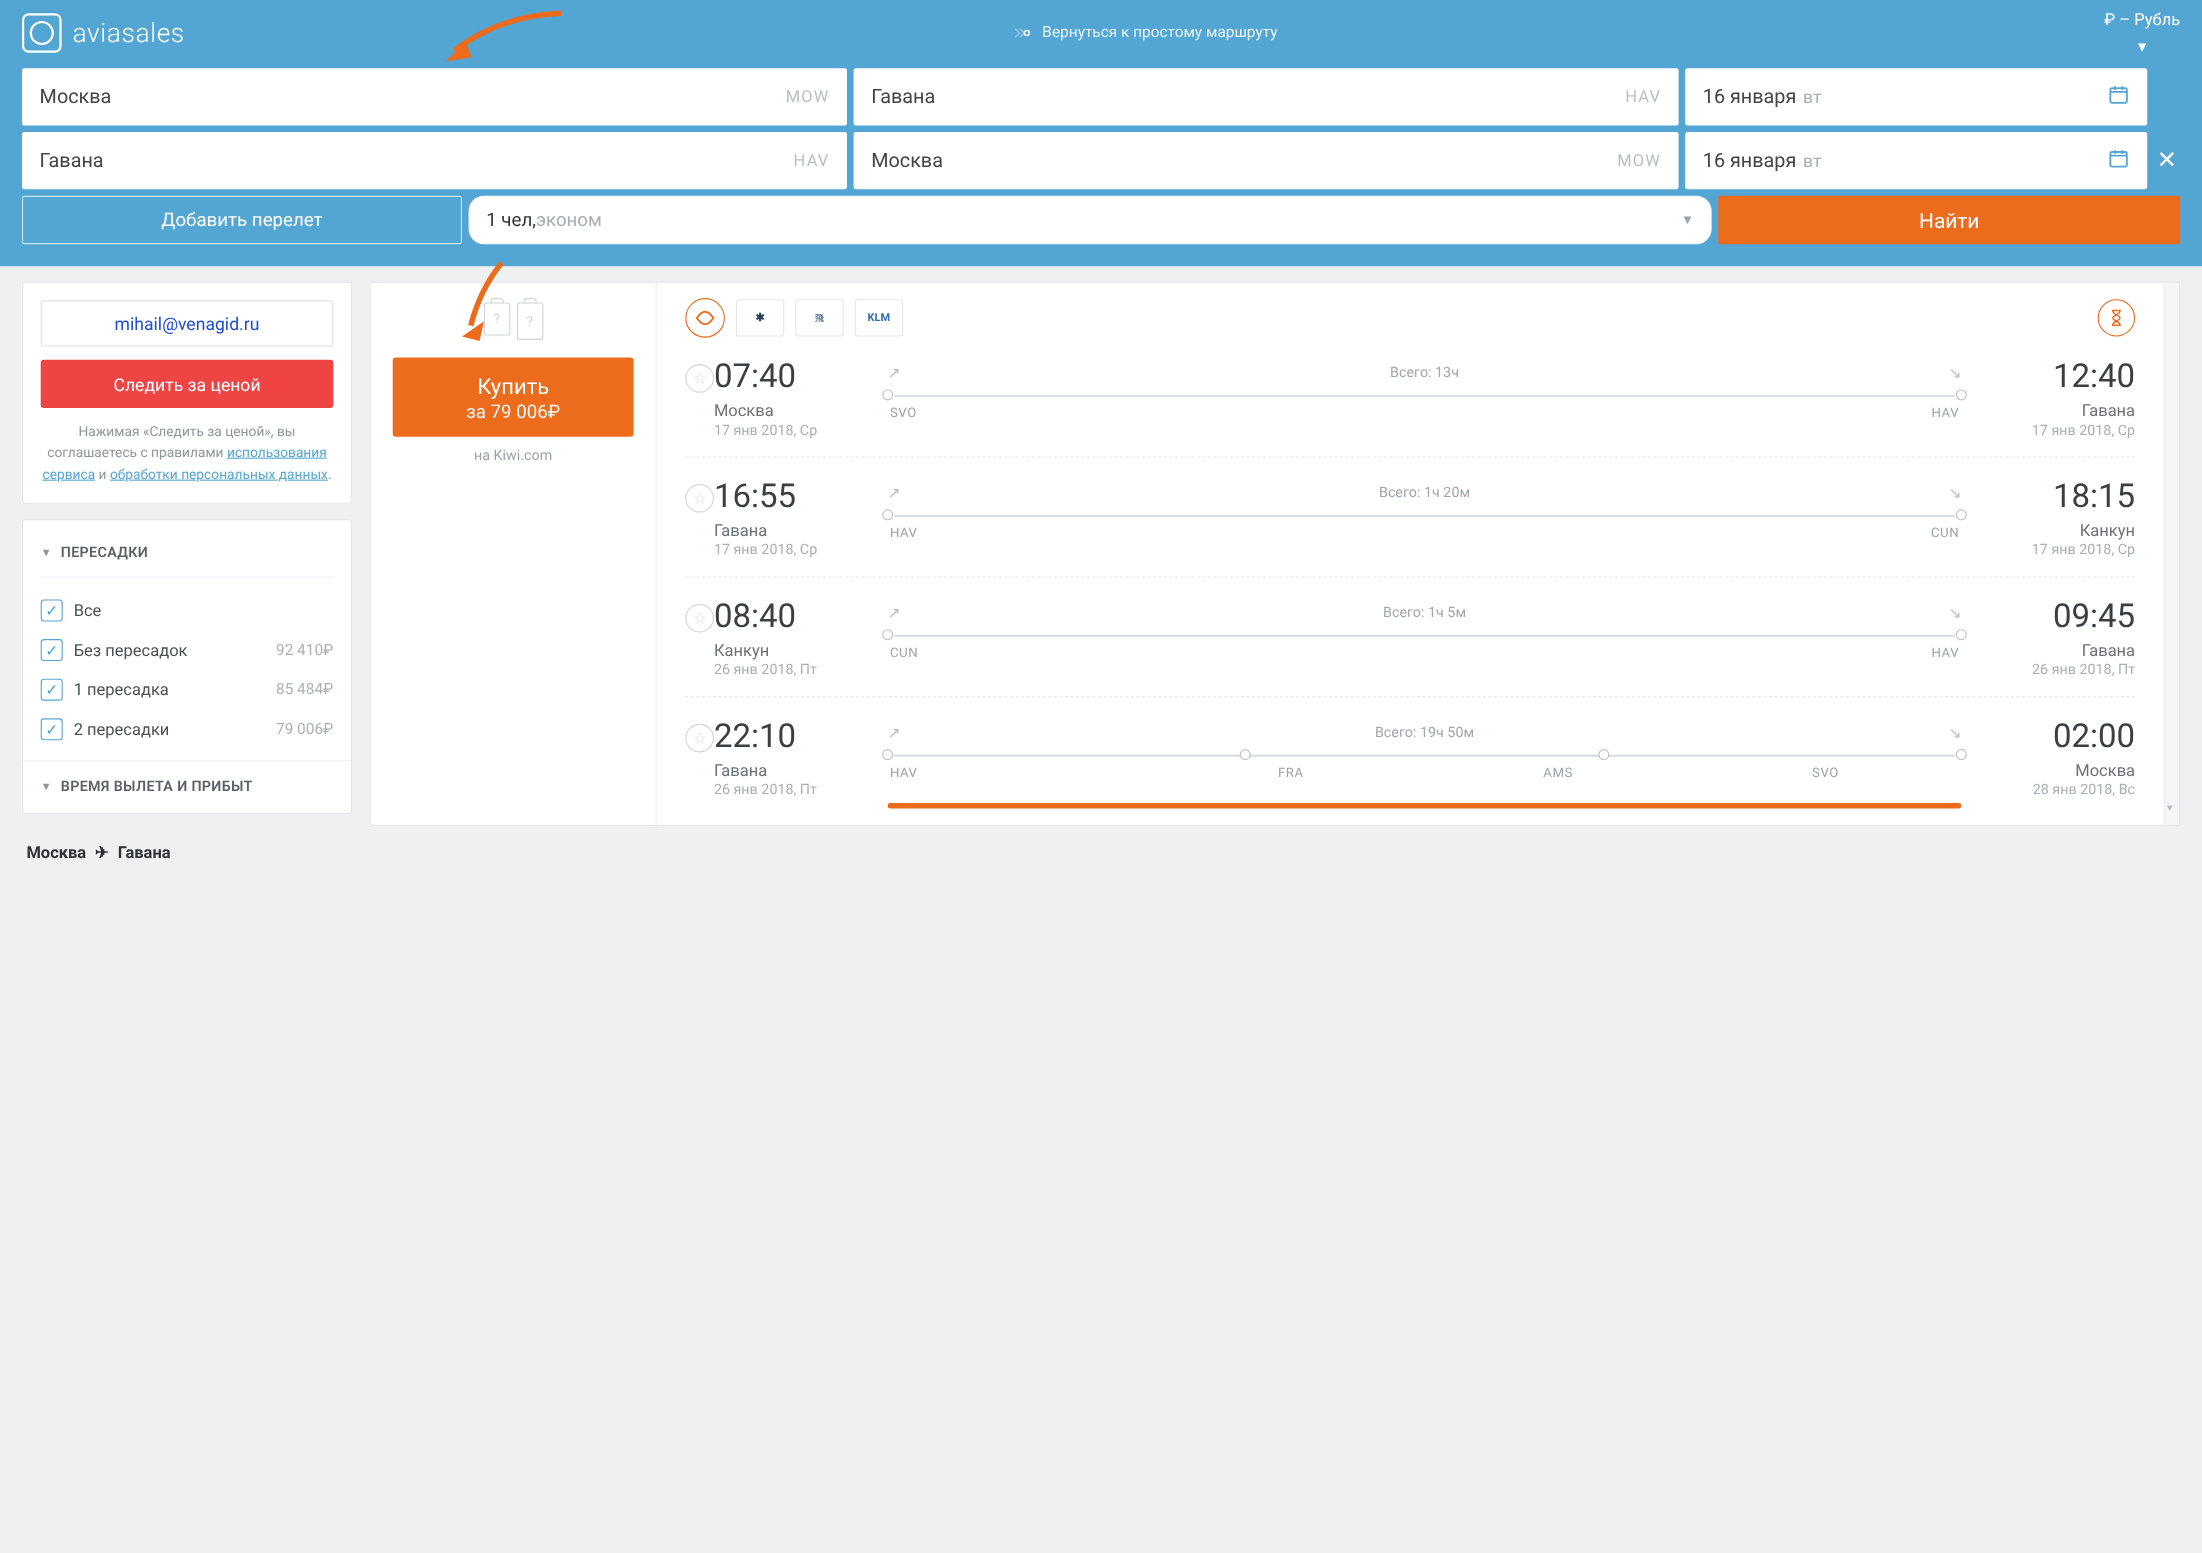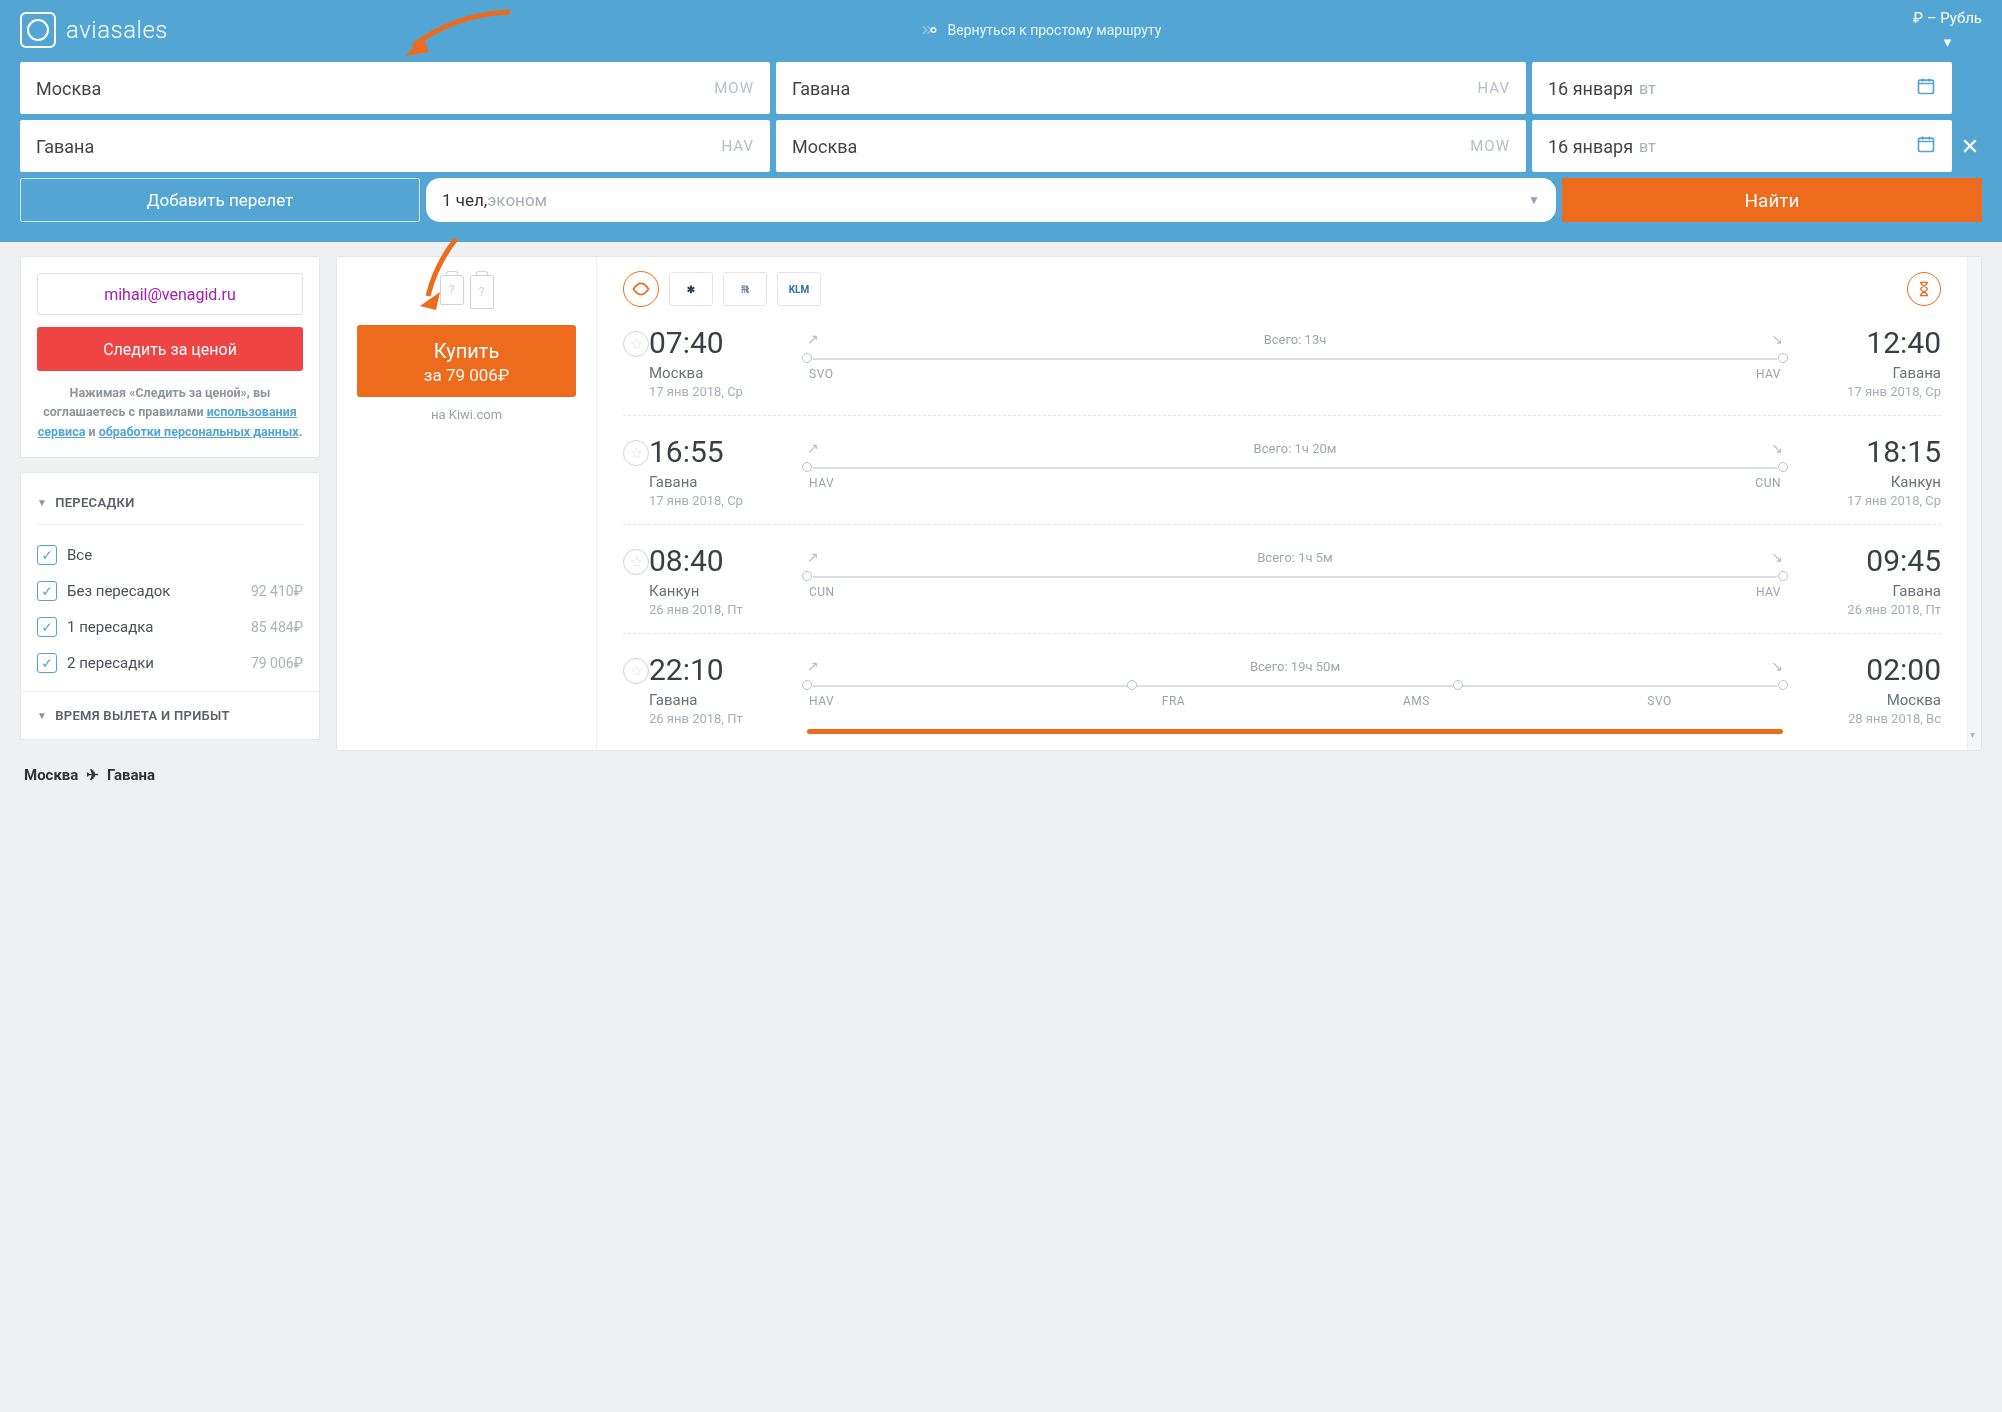--- a/index.html
+++ b/index.html
@@ -34,23 +34,23 @@
   
   .arrow { position:absolute; pointer-events:none; }
   .arrow svg { display:block; }
 
   
   .content { display:flex; gap:16px; padding:14px 20px; align-items:flex-start; }
 
   
   .sidebar { width:300px; display:flex; flex-direction:column; gap:14px; }
   .card { background:#fff; border:1px solid #e3e6e9; border-radius:3px; padding:16px; }
-  .email-input { width:100%; height:42px; border:1px solid #dde1e5; border-radius:3px; text-align:center; font-size:16px; color:#a21caf; }
+  .email-input { width:100%; height:42px; border:1px solid #dde1e5; border-radius:3px; text-align:center; font-size:16px; color:#1d4ed8; }
   .watch-btn { margin-top:12px; width:100%; height:44px; background:#ef4444; color:#fff; border:none; border-radius:3px; font-size:16px; cursor:pointer; }
-  .legal { margin-top:12px; font-size:12.5px; color:#8e969d; text-align:center; line-height:1.55;font-weight:bold; }
+  .legal { margin-top:12px; font-size:12.5px; color:#8e969d; text-align:center; line-height:1.55; }
   .legal a { color:#53a6d3; text-decoration:underline; cursor:pointer; }
 
   .filter-title { font-size:13px; font-weight:600; letter-spacing:.3px; color:#5a6168; padding:6px 0 14px; display:flex; align-items:center; gap:8px; border-bottom:1px solid #eef0f2; margin-bottom:12px; cursor:pointer; }
   .filter-title .tri { font-size:10px; color:#8e969d; }
   .chk-row { display:flex; align-items:center; gap:10px; padding:8px 0; font-size:15px; color:#4a5158; cursor:pointer; }
   .chk { width:20px; height:20px; border:1.5px solid #53a6d3; border-radius:3px; display:flex; align-items:center; justify-content:center; color:#53a6d3; font-size:14px; }
   .chk-row .price { margin-left:auto; color:#aab2b9; font-size:14px; }
   .filter-sep { border-top:1px solid #eef0f2; margin:10px -16px 10px; }
 
   .route-summary { padding:12px 4px 0; font-size:15px; font-weight:700; color:#2f3338; display:flex; align-items:center; gap:8px; }

